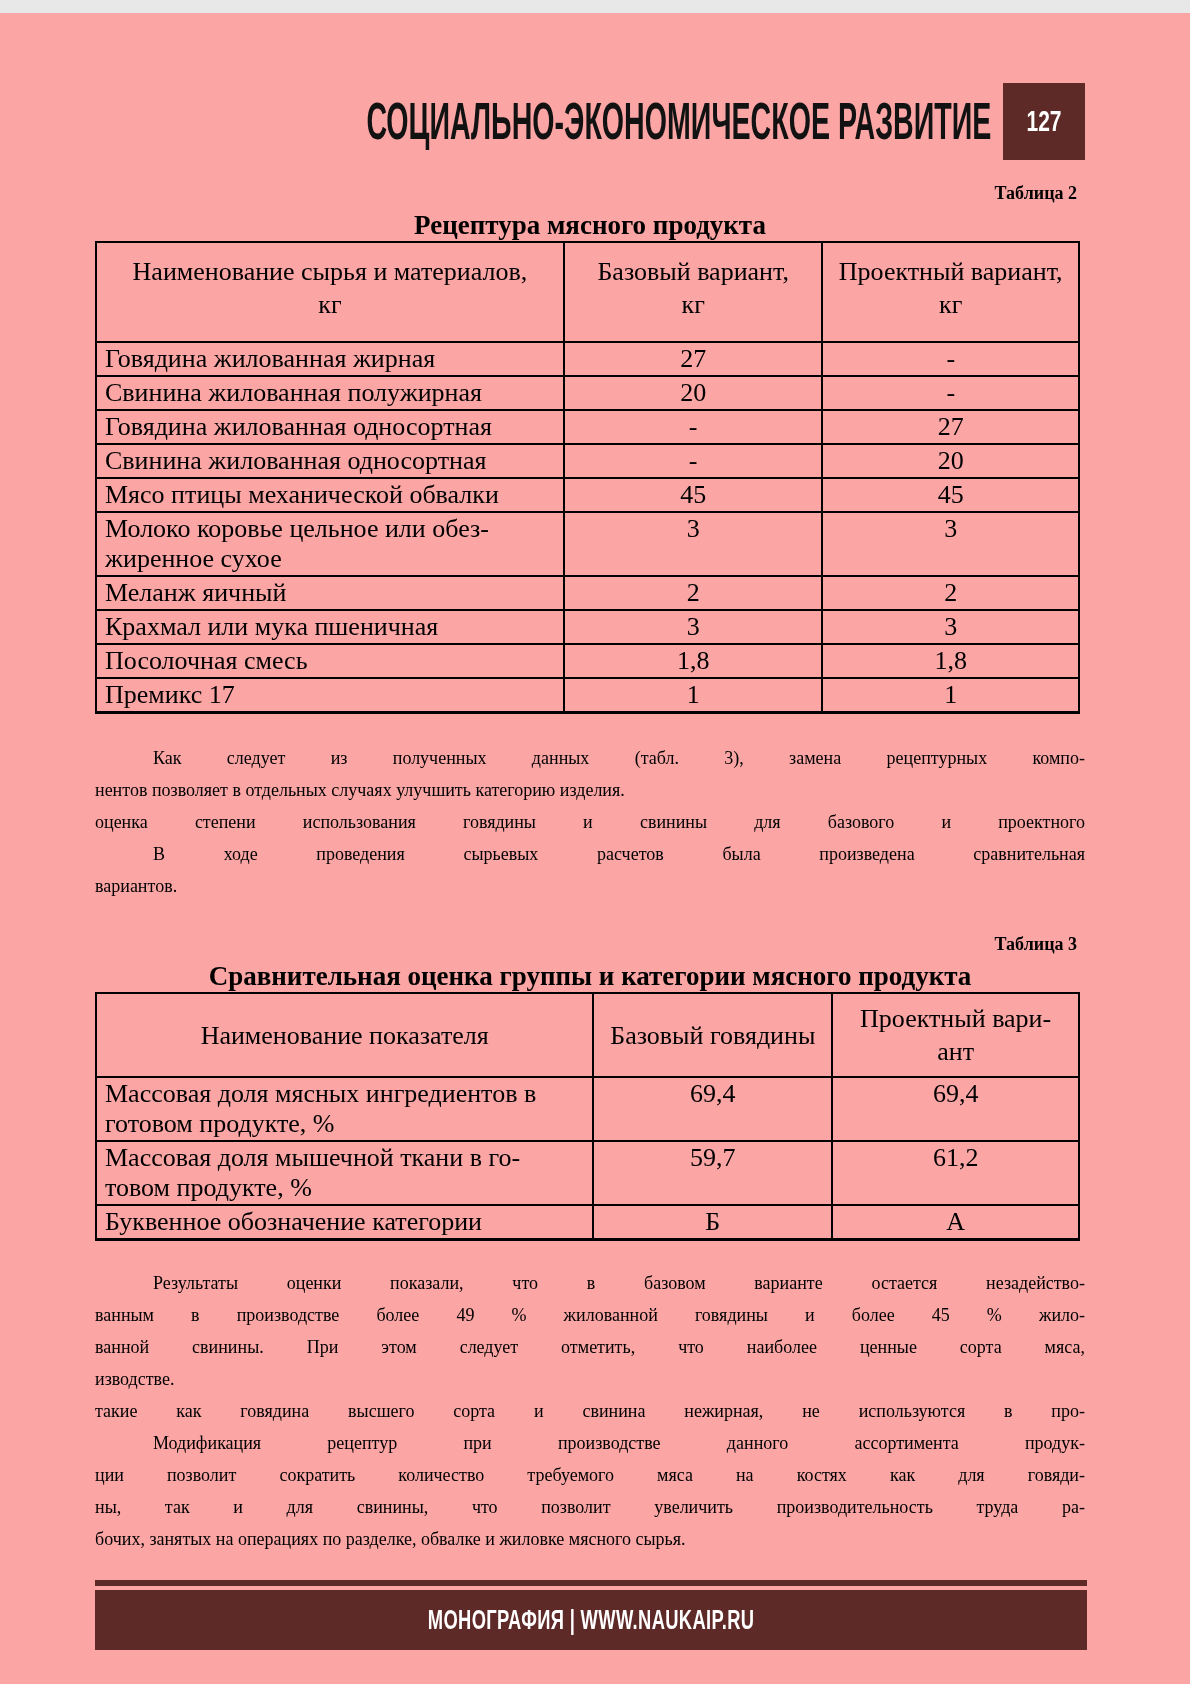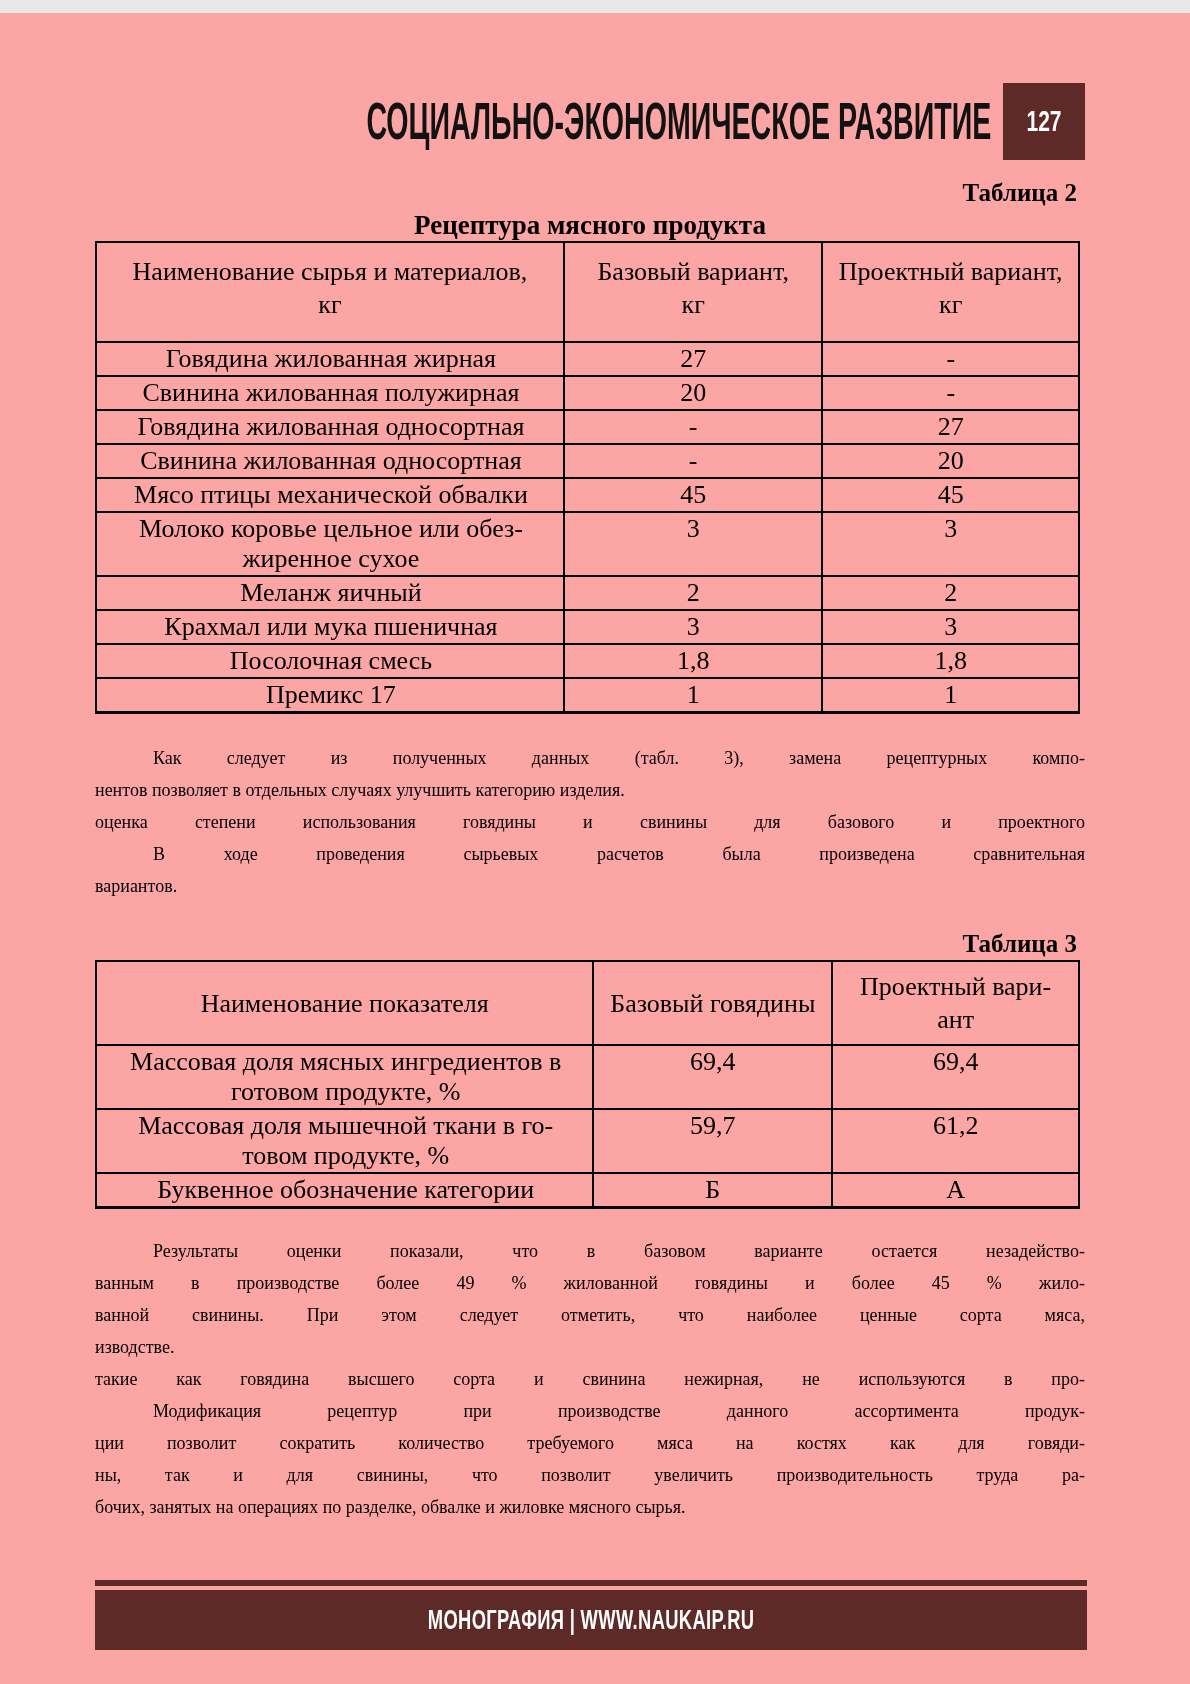--- a/index.html
+++ b/index.html
@@ -51,21 +51,21 @@
   .page-num{
     font-family:"Liberation Sans", sans-serif;
     font-weight:bold;
     font-size:30px;
     color:#ffffff;
     transform:scaleX(0.7);
   }
   
   .tbl-label{
     font-weight:bold;
-    font-size:25px;
+    font-size:18px;
     line-height:32px;
     text-align:right;
     padding-right:8px;
   }
   .tbl-label.first{margin-top:14px;}
   .tbl-label.second{margin-top:26px;}
   .tbl-title{
     font-weight:bold;
     font-size:27px;
     line-height:32px;
@@ -92,21 +92,21 @@
   }
   table.t3 th{padding:8px 4px 8px 4px;}
   table.doc td{
     vertical-align:top;
     white-space:pre-line;
     line-height:30px;
     padding:1px 6px;
     text-align:center;
   }
   table.doc td:first-child{
-    text-align:center;
+    text-align:left;
     padding-left:8px;
   }
   
   .paras{font-size:18px;}
   .paras.mid{margin-top:28px;}
   .paras.bottom{margin-top:26px;}
   .para{margin:0;}
   .pline{
     line-height:32px;
     text-align:justify;
@@ -235,20 +235,21 @@
           <div class="pline last">нентов позволяет в отдельных случаях улучшить категорию изделия.</div>
         </div>
         <div class="para">
           <div class="pline">оценка степени использования говядины и свинины для базового и проектного</div>
           <div class="pline first">В ходе проведения сырьевых расчетов была произведена сравнительная</div>
           <div class="pline last">вариантов.</div>
         </div>
       </div>
 
     <div class="tbl-label second">Таблица 3</div>
+    <div class="tbl-title">Сравнительная оценка группы и категории мясного продукта</div>
     <table class="doc t3">
       <colgroup>
         <col style="width:50.6%">
           <col style="width:24.3%">
           <col style="width:25.1%">
       </colgroup>
       <thead>
         <tr>
           <th>Наименование показателя</th>
           <th>Базовый говядины</th>

